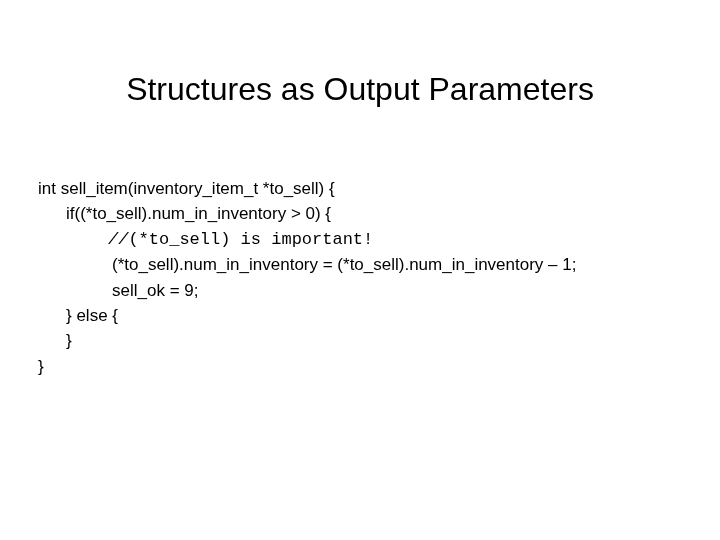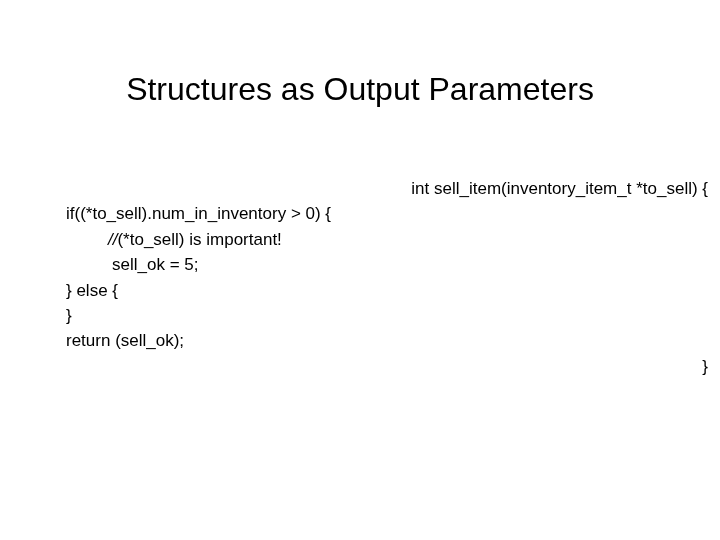--- a/index.html
+++ b/index.html
@@ -40,51 +40,51 @@
     width: 670px;
   }
   .code-line {
     font-family: "Liberation Sans", sans-serif;
     font-size: 17px;
     line-height: 25.4px;
     color: #000000;
     white-space: pre;
     height: 25.4px;
   }
-  .ind-0 { padding-left: 0px; text-align: right; }
+  .ind-0 { padding-left: 0px; }
   .ind-1 { padding-left: 28px; }
   .ind-2 { padding-left: 74px; }
-  .ind-c { padding-left: 70px; }
+  .ind-c { padding-left: 70px; font-family: Liberation Mono, monospace; }
   .comment-slashes {
     font-style: italic;
   }
 </style>
 </head>
 <body>
 
 <div id="slide">
 
   <h1 id="slide-title">Structures as Output Parameters</h1>
 
   <div id="code-block">
 
     <div class="code-line ind-0">int sell_item(inventory_item_t *to_sell) {</div>
 
 
     <div class="code-line ind-1">if((*to_sell).num_in_inventory &gt; 0) {</div>
 
     <div class="code-line ind-c"><span class="comment-slashes">//</span><span>(*to_sell) is important!</span></div>
 
+    <div class="code-line ind-2">(*to_sell).num_in_inventory = (*to_sell).num_in_inventory – 1;</div>
 
-    <div class="code-line ind-2">sell_ok = 5;</div>
+    <div class="code-line ind-2">sell_ok = 9;</div>
 
     <div class="code-line ind-1">} else {</div>
 
 
     <div class="code-line ind-1">}</div>
 
-    <div class="code-line ind-1">return (sell_ok);</div>
 
     <div class="code-line ind-0">}</div>
 
   </div>
 
 </div>
 
 </body></html>

